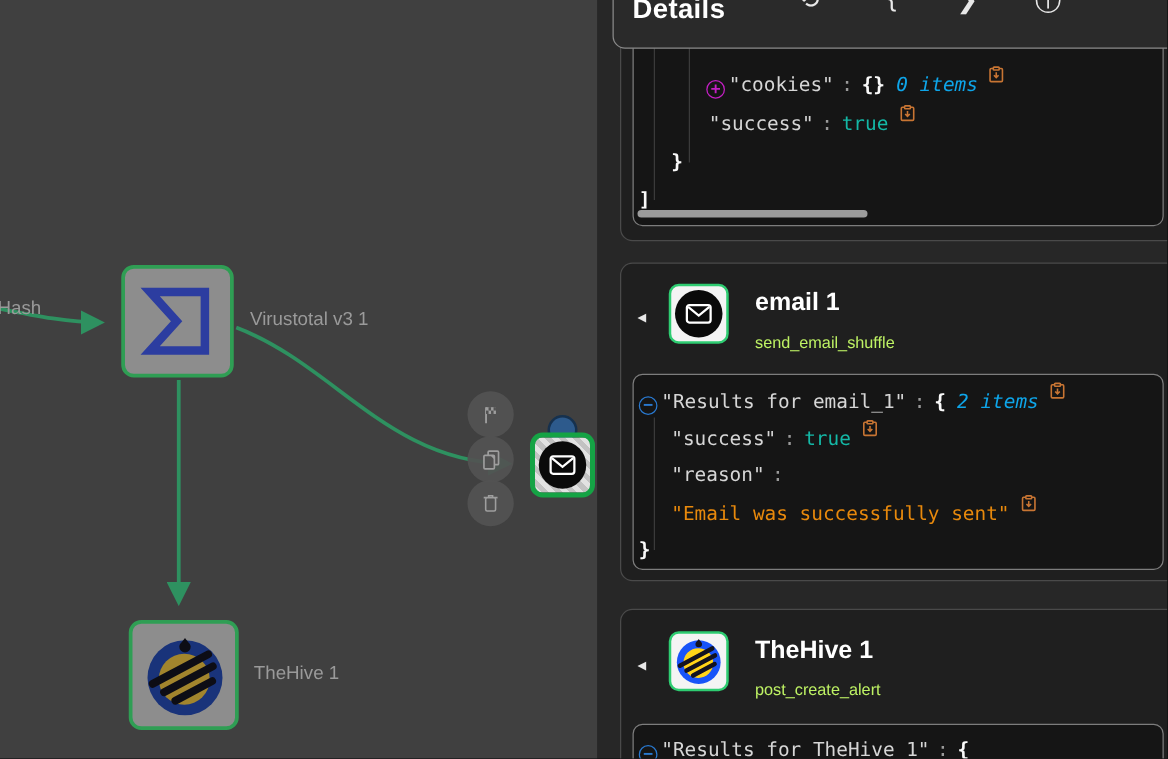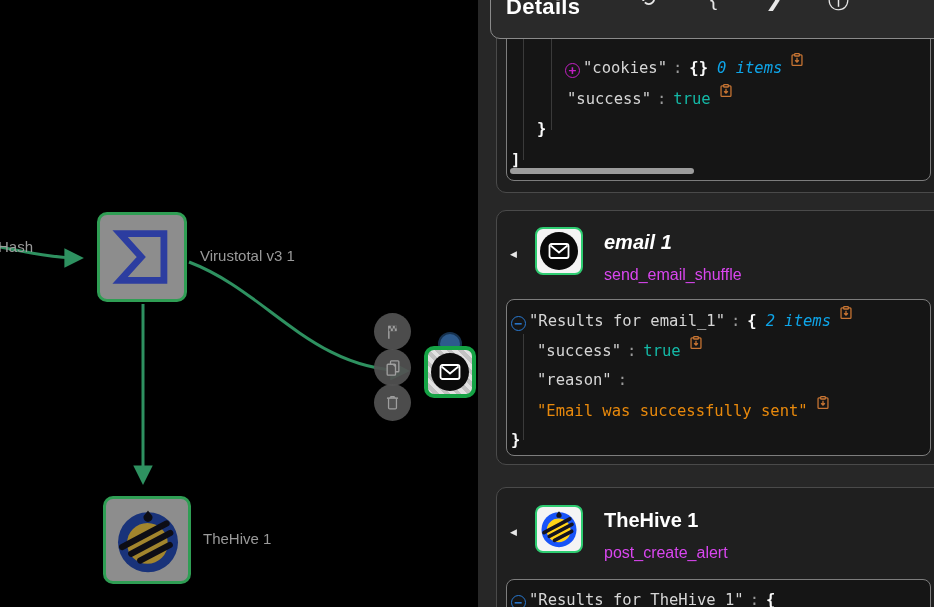--- a/index.html
+++ b/index.html
@@ -1,19 +1,19 @@
 <!DOCTYPE html>
 <html><head>
 <meta charset="utf-8">
 <style>
   html,body{margin:0;padding:0;background:#000;}
   .screen{position:relative;width:934px;height:607px;overflow:hidden;background:#18191b;
     font-family:"Liberation Sans",sans-serif;}
   
-  .canvas{position:absolute;left:0;top:0;width:478px;height:607px;background:#000000;}
+  .canvas{position:absolute;left:0;top:0;width:478px;height:607px;background:#404040;}
   .edges{position:absolute;left:0;top:0;z-index:1;}
   .node-label{position:absolute;color:#9a9a9a;font-size:15px;z-index:2;}
   .node{position:absolute;box-sizing:border-box;border-radius:10px;z-index:3;}
   .node-vt{left:97px;top:212px;width:90px;height:90px;background:#8d8d8d;border:3px solid #2f9e54;padding:8px;}
   .node-hive{left:103px;top:496px;width:88px;height:88px;background:#8d8d8d;border:3px solid #2f9e54;padding:6px;}
   .node-hive svg{filter:brightness(.82) saturate(.9);}
   .node-email{left:424px;top:346px;width:52px;height:52px;border:4px solid #15a345;border-radius:10px;
     background:repeating-linear-gradient(45deg,#e2e2e2 0 4px,#c2c2c2 4px 8px);
     display:flex;align-items:center;justify-content:center;}
   .email-circle{width:38px;height:38px;border-radius:50%;background:#0a0a0a;display:flex;align-items:center;justify-content:center;}
@@ -52,21 +52,21 @@
   .t-expand{color:#c31fc3;border:1.5px solid #c31fc3;}
   .t-collapse{color:#2979d0;border:1.5px solid #2979d0;}
   .clip{color:#c87533;margin-left:8px;vertical-align:6px;}
   .guide{position:absolute;top:0;width:1px;background:#3a3a3a;z-index:1;}
   .hscroll{position:absolute;left:3px;top:196px;width:184px;height:6px;border-radius:3px;background:#9c9c9c;}
   .sec-head-arrow{position:absolute;color:#e8e8e8;font-size:9px;left:13px;}
   .app-icon{position:absolute;left:38px;width:48px;height:48px;background:#f4f4f4;border:2px solid #2ecc71;
     border-radius:8px;box-sizing:border-box;display:flex;align-items:center;justify-content:center;}
   .app-circle{width:38px;height:38px;border-radius:50%;background:#0a0a0a;display:flex;align-items:center;justify-content:center;}
   .sec-title{position:absolute;left:107px;color:#fff;font-size:20px;font-weight:bold;}
-  .sec-sub{position:absolute;left:107px;color:#d946ef;font-size:16px;}
+  .sec-sub{position:absolute;left:107px;color:#bef264;font-size:13px;}
 </style>
 </head>
 <body>
 
 <div class="screen">
 
   <div class="canvas">
     <svg class="edges" width="478" height="607">
       <defs>
         <marker id="arw" viewBox="0 0 10 10" refX="8" refY="5" markerWidth="6.5" markerHeight="6.5" orient="auto-start-reverse">
@@ -172,21 +172,21 @@
     <div class="section sec-email">
       <span class="sec-head-arrow" style="top:38px;">◀</span>
       <div class="app-icon" style="top:16px;">
         <div class="app-circle">
           <svg viewBox="0 0 24 24" width="24" height="24">
             <rect x="2.5" y="5" width="19" height="14" rx="2" fill="none" stroke="#fff" stroke-width="1.8"></rect>
             <path d="M3.5 6.5 L12 13.5 L20.5 6.5" fill="none" stroke="#fff" stroke-width="1.8"></path>
           </svg>
         </div>
       </div>
-      <div class="sec-title" style="top:20px;font-style:italic;">email 1</div>
+      <div class="sec-title" style="top:20px;">email 1</div>
       <div class="sec-sub" style="top:55px;">send_email_shuffle</div>
       <div class="json-block jb-email">
         <div class="guide" style="left:16px;top:34px;height:106px;"></div>
         <div style="height:5px;"></div>
         <div class="jrow" style="padding-left:4px;">
           <span class="toggle t-collapse">−</span><span class="jkey">"Results for email_1"</span><span class="jcolon">:</span><span class="jbrace">{</span><span class="jitems">2 items</span><svg class="clip" viewBox="0 0 24 24" width="14" height="15">
               <path d="M16 4h3a1.5 1.5 0 0 1 1.5 1.5v15A1.5 1.5 0 0 1 19 22H5a1.5 1.5 0 0 1-1.5-1.5v-15A1.5 1.5 0 0 1 5 4h3" fill="none" stroke="currentColor" stroke-width="2.2"></path>
               <rect x="8" y="2" width="8" height="4" rx="1" fill="none" stroke="currentColor" stroke-width="2.2"></rect>
               <path d="M12 9v7 M8.8 13.2 L12 16.4 L15.2 13.2" fill="none" stroke="currentColor" stroke-width="2.2"></path>
             </svg>

